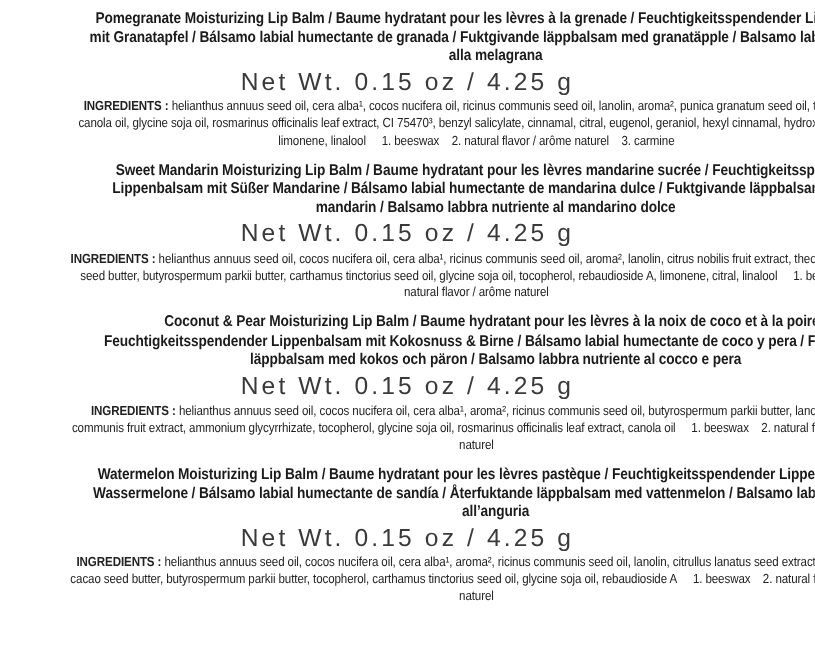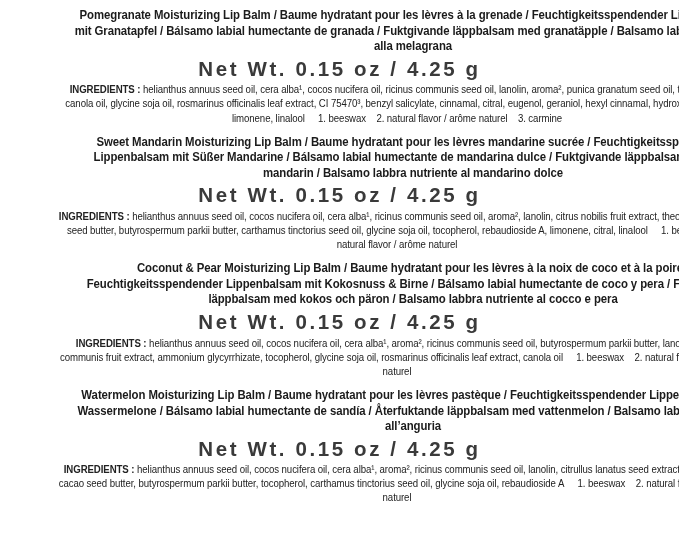--- a/index.html
+++ b/index.html
@@ -35,21 +35,21 @@
     font-size: 13px;
     font-weight: bold;
     line-height: 1.2;
     text-align: center;
     color: #1b1b1b;
     letter-spacing: -0.1px;
   }
   .net-weight {
     margin: 2px 0 1px 0;
     font-size: 20.5px;
-    font-weight: bold;
+    font-weight: normal;
     line-height: 1.25;
     text-align: center;
     color: #3a3a3a;
     letter-spacing: 2.6px;
   }
   .ingredients {
     margin: 0 auto;
     padding: 0 10px;
     font-size: 11px;
     font-weight: normal;

